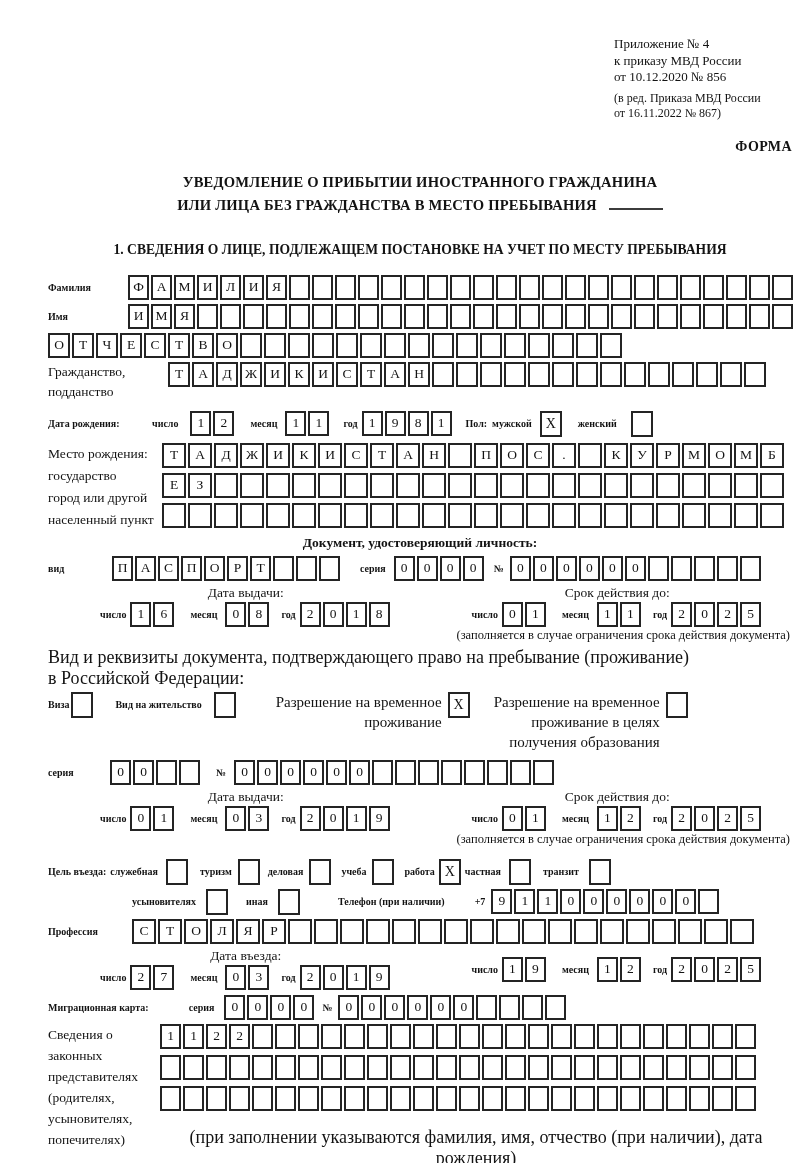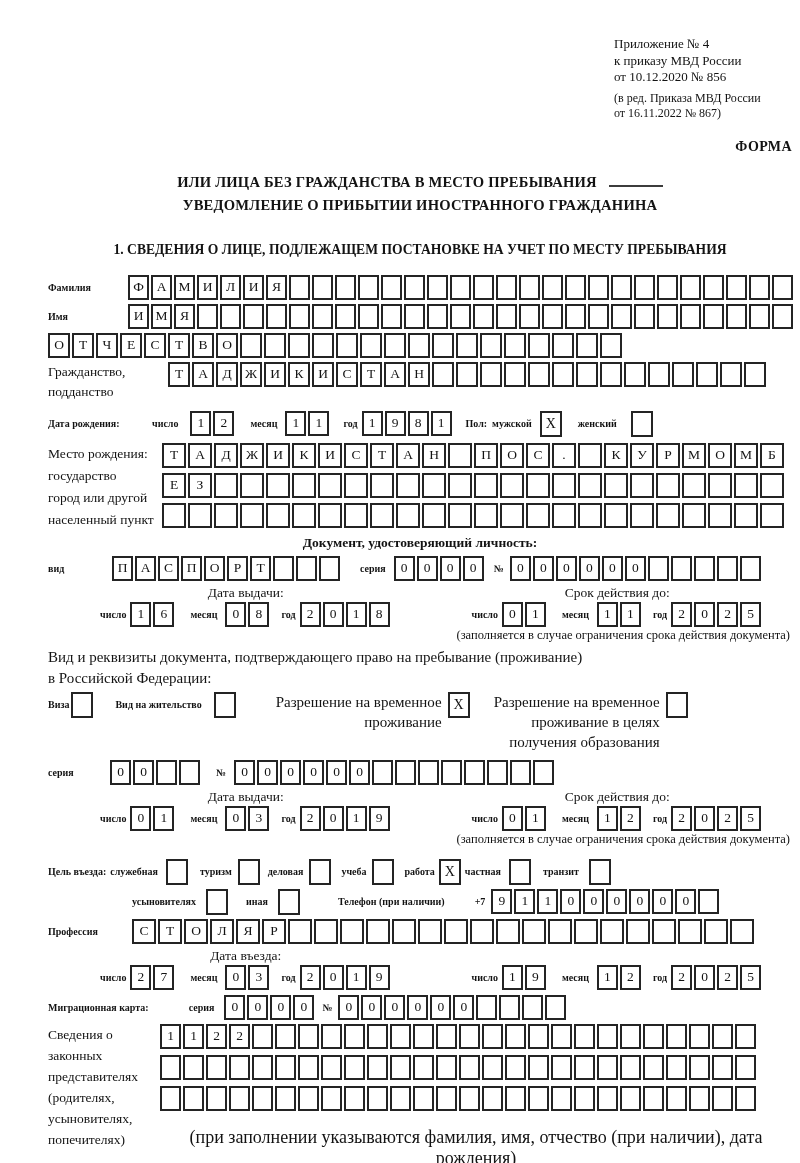--- a/index.html
+++ b/index.html
@@ -22,25 +22,25 @@
   .lbl{font-size:10px;line-height:25px;white-space:nowrap;flex:0 0 auto;font-weight:bold;}
   .lbl-col{font-size:13.5px;line-height:20px;flex:0 0 auto;}
   .cells{display:flex;flex-wrap:nowrap;flex:0 0 auto;}
   .cell{flex:0 0 auto;box-sizing:border-box;width:21px;height:25px;border:2px solid #242424;
         margin-right:2px;text-align:center;font-size:13.5px;line-height:20px;overflow:hidden;background:#fff;}
   .cells-md .cell{width:22px;}
   .cells-lg .cell{width:24px;}
   .checkbox{flex:0 0 auto;box-sizing:border-box;width:22px;height:26px;border:2px solid #242424;
         text-align:center;font-size:14px;line-height:21px;background:#fff;}
   
-  .dates-row{display:flex;align-items:flex-end;margin-top:2px;}
+  .dates-row{display:flex;align-items:center;margin-top:2px;}
   .date-heading{font-size:13.5px;text-align:center;margin-bottom:1px;}
   .date-line{display:flex;align-items:flex-start;}
   .note{font-size:12.5px;text-align:right;margin:1px 2px 4px 0;}
-  .intro{font-size:15px;line-height:21px;}
+  .intro{font-size:18px;line-height:21px;}
   .opt-wrap{font-size:15px;line-height:20px;text-align:right;flex:0 0 auto;}
   .rep-note{font-size:18px;text-align:center;margin-top:16px;}
 </style>
 </head>
 <body>
 
 <div class="page">
 
   <div class="hdr">
     <div>
@@ -49,24 +49,24 @@
         <div>от 10.12.2020 № 856</div>
       </div>
     <div class="hdr-edition">
         <div>(в ред. Приказа МВД России</div>
         <div>от 16.11.2022 № 867)</div>
       </div>
     <div class="form-label">ФОРМА</div>
   </div>
 
   <div class="title">
+    <div>УВЕДОМЛЕНИЕ О ПРИБЫТИИ ИНОСТРАННОГО ГРАЖДАНИНА</div>
     <div>
       <span>ИЛИ ЛИЦА БЕЗ ГРАЖДАНСТВА В МЕСТО ПРЕБЫВАНИЯ</span><span class="blank-underline"></span>
     </div>
-    <div>УВЕДОМЛЕНИЕ О ПРИБЫТИИ ИНОСТРАННОГО ГРАЖДАНИНА</div>
   </div>
 
   <div class="sec-heading">1. СВЕДЕНИЯ О ЛИЦЕ, ПОДЛЕЖАЩЕМ ПОСТАНОВКЕ НА УЧЕТ ПО МЕСТУ ПРЕБЫВАНИЯ</div>
 
   <div class="row">
     <span class="lbl" style="width:80px">Фамилия</span>
     <span class="cells">
         <span class="cell">Ф</span>
         <span class="cell">А</span>
         <span class="cell">М</span>

